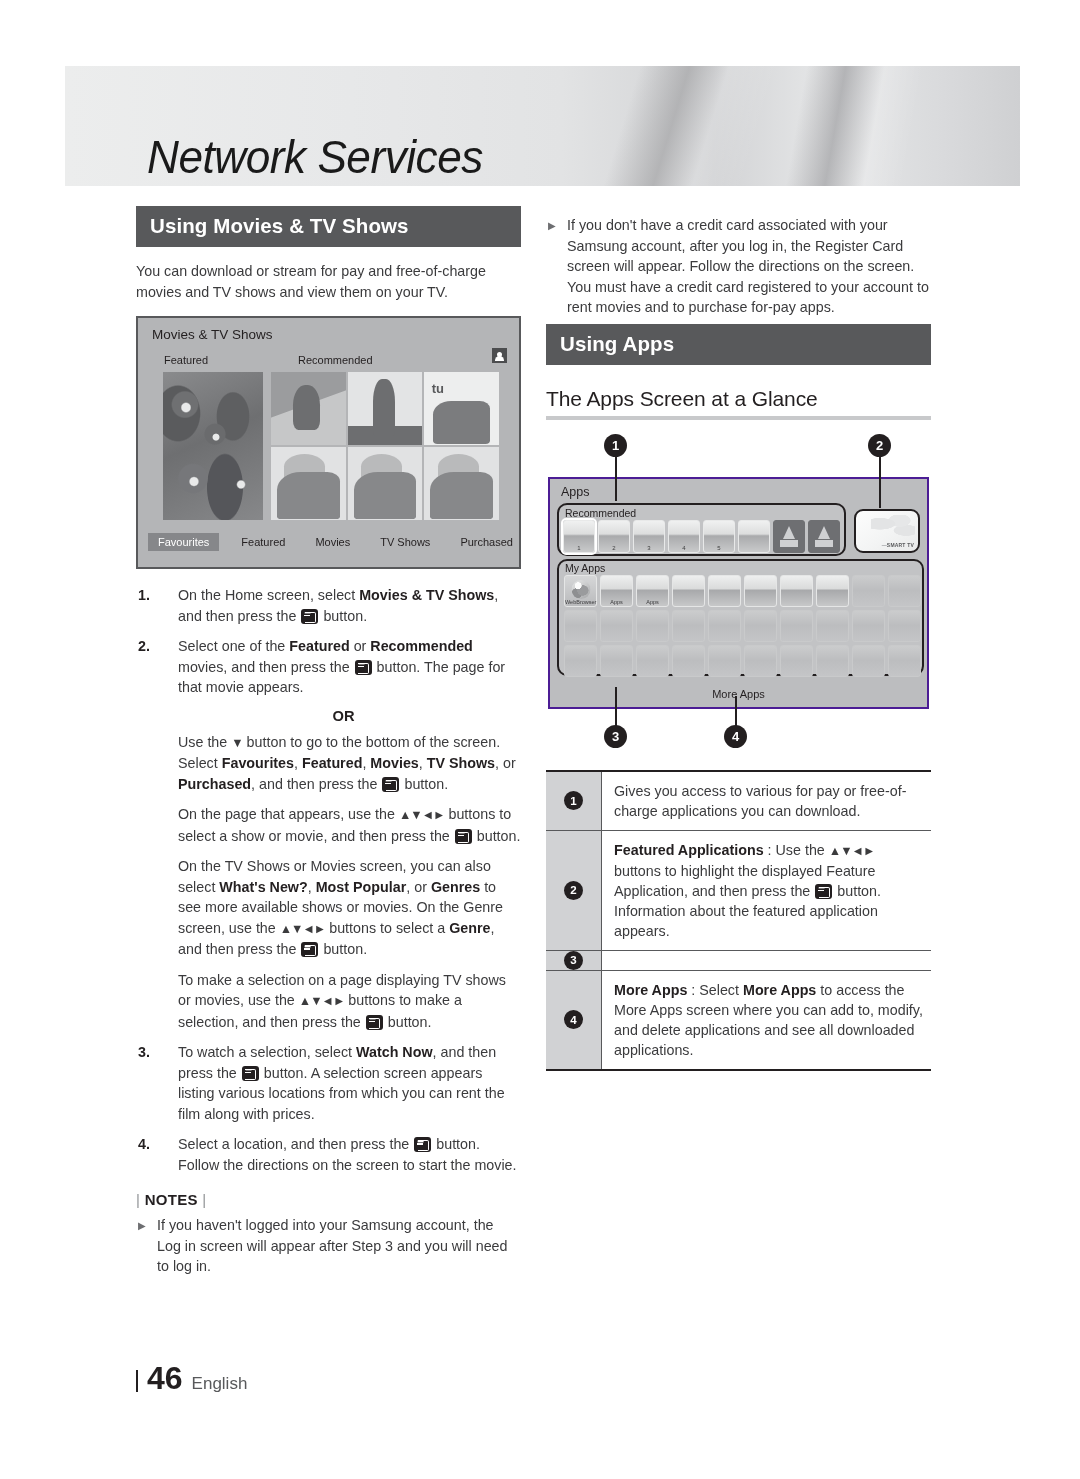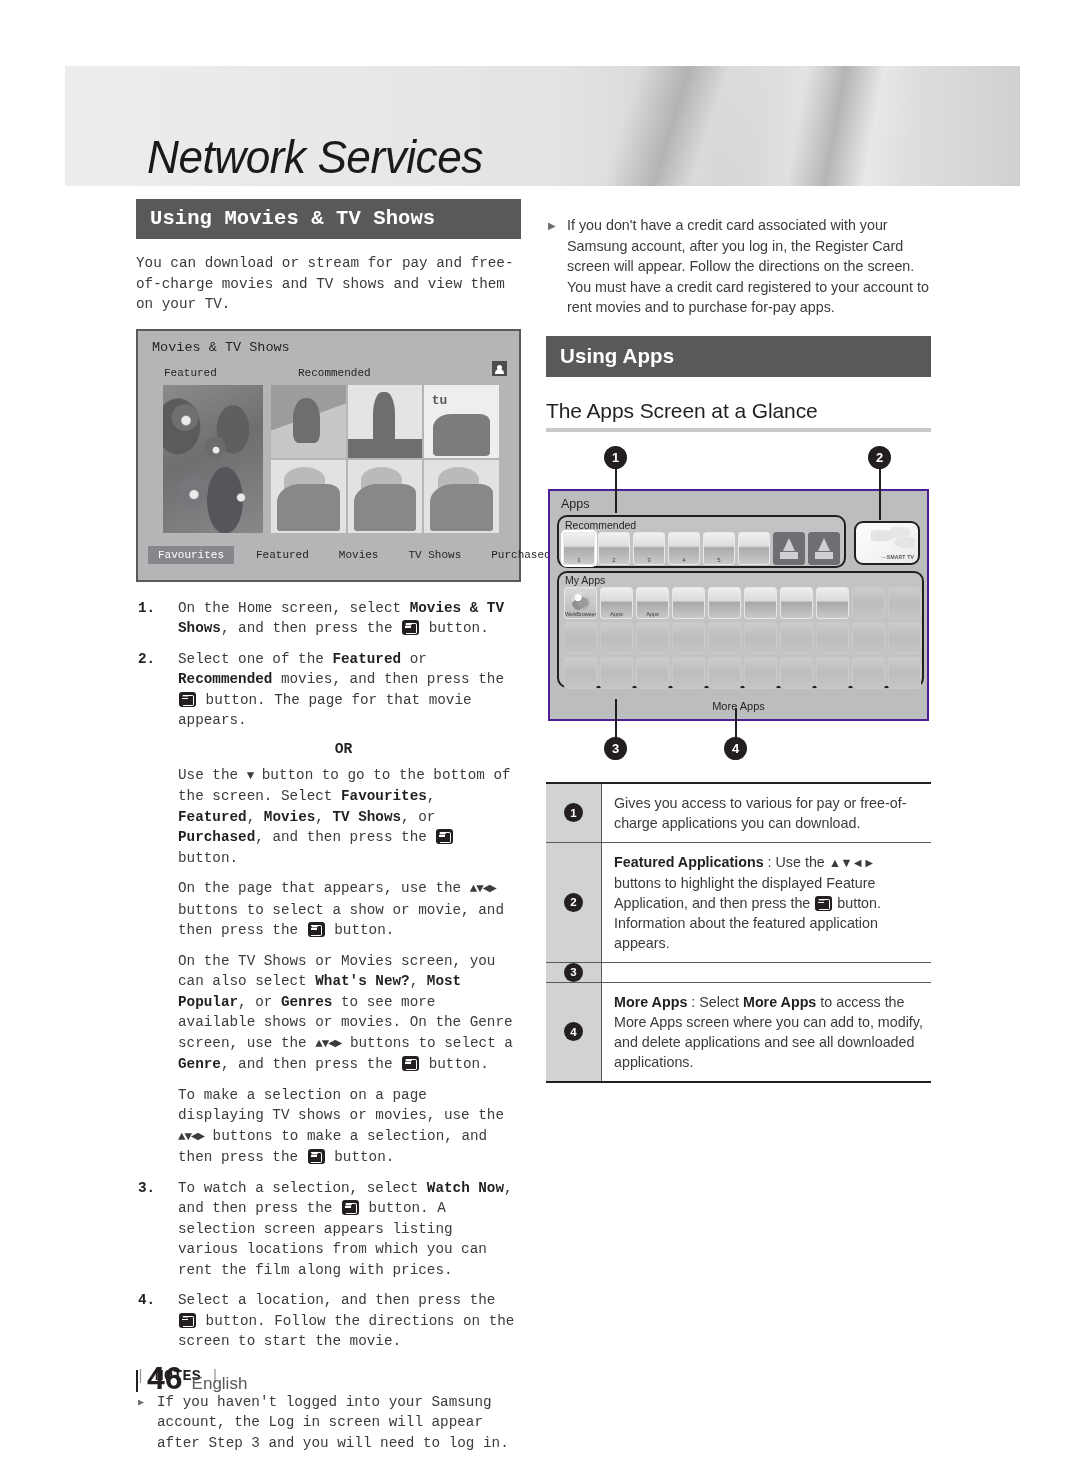--- a/index.html
+++ b/index.html
@@ -48,23 +48,22 @@
     letter-spacing: -0.5px;
     color: #1a1a1a;
     transform: scaleX(0.96);
     transform-origin: left bottom;
     white-space: nowrap;
   }
 
   
   .col-left {
     position: absolute;
-    left: 136px; top: 199px;
+    left: 136px; top: 206px;
     width: 385px;
-    font-family: Liberation Mono, monospace;
   }
   .col-right {
     position: absolute;
     left: 546px; top: 215px;
     width: 385px;
   }
 
   
   .sec-bar {
     background: #58595b;
@@ -566,21 +565,21 @@
       <li class="note-item"><span class="tri">▶</span><span>If you haven't logged into your Samsung account, the Log in screen will appear after Step 3 and you will need to log in.</span></li>
     </ul>
 </div>
 
 <div class="col-right">
 
   <ul class="note-list" id="notes-right">
       <li class="note-item"><span class="tri">▶</span><span>If you don't have a credit card associated with your Samsung account, after you log in, the Register Card screen will appear. Follow the directions on the screen. You must have a credit card registered to your account to rent movies and to purchase for-pay apps.</span></li>
     </ul>
 
-  <div class="sec-bar" style="margin-top:18px;">Using Apps</div>
+  <div class="sec-bar" style="margin-top:6px;">Using Apps</div>
 
 
   <div class="sub-head">The Apps Screen at a Glance</div>
   <div class="sub-rule"></div>
 
   <div class="apps-wrap">
 
     <div class="callout" style="left:58px; top:0px;">1</div>
     <div class="lead" style="left:68.5px; top:22px; height:45px;"></div>
 

